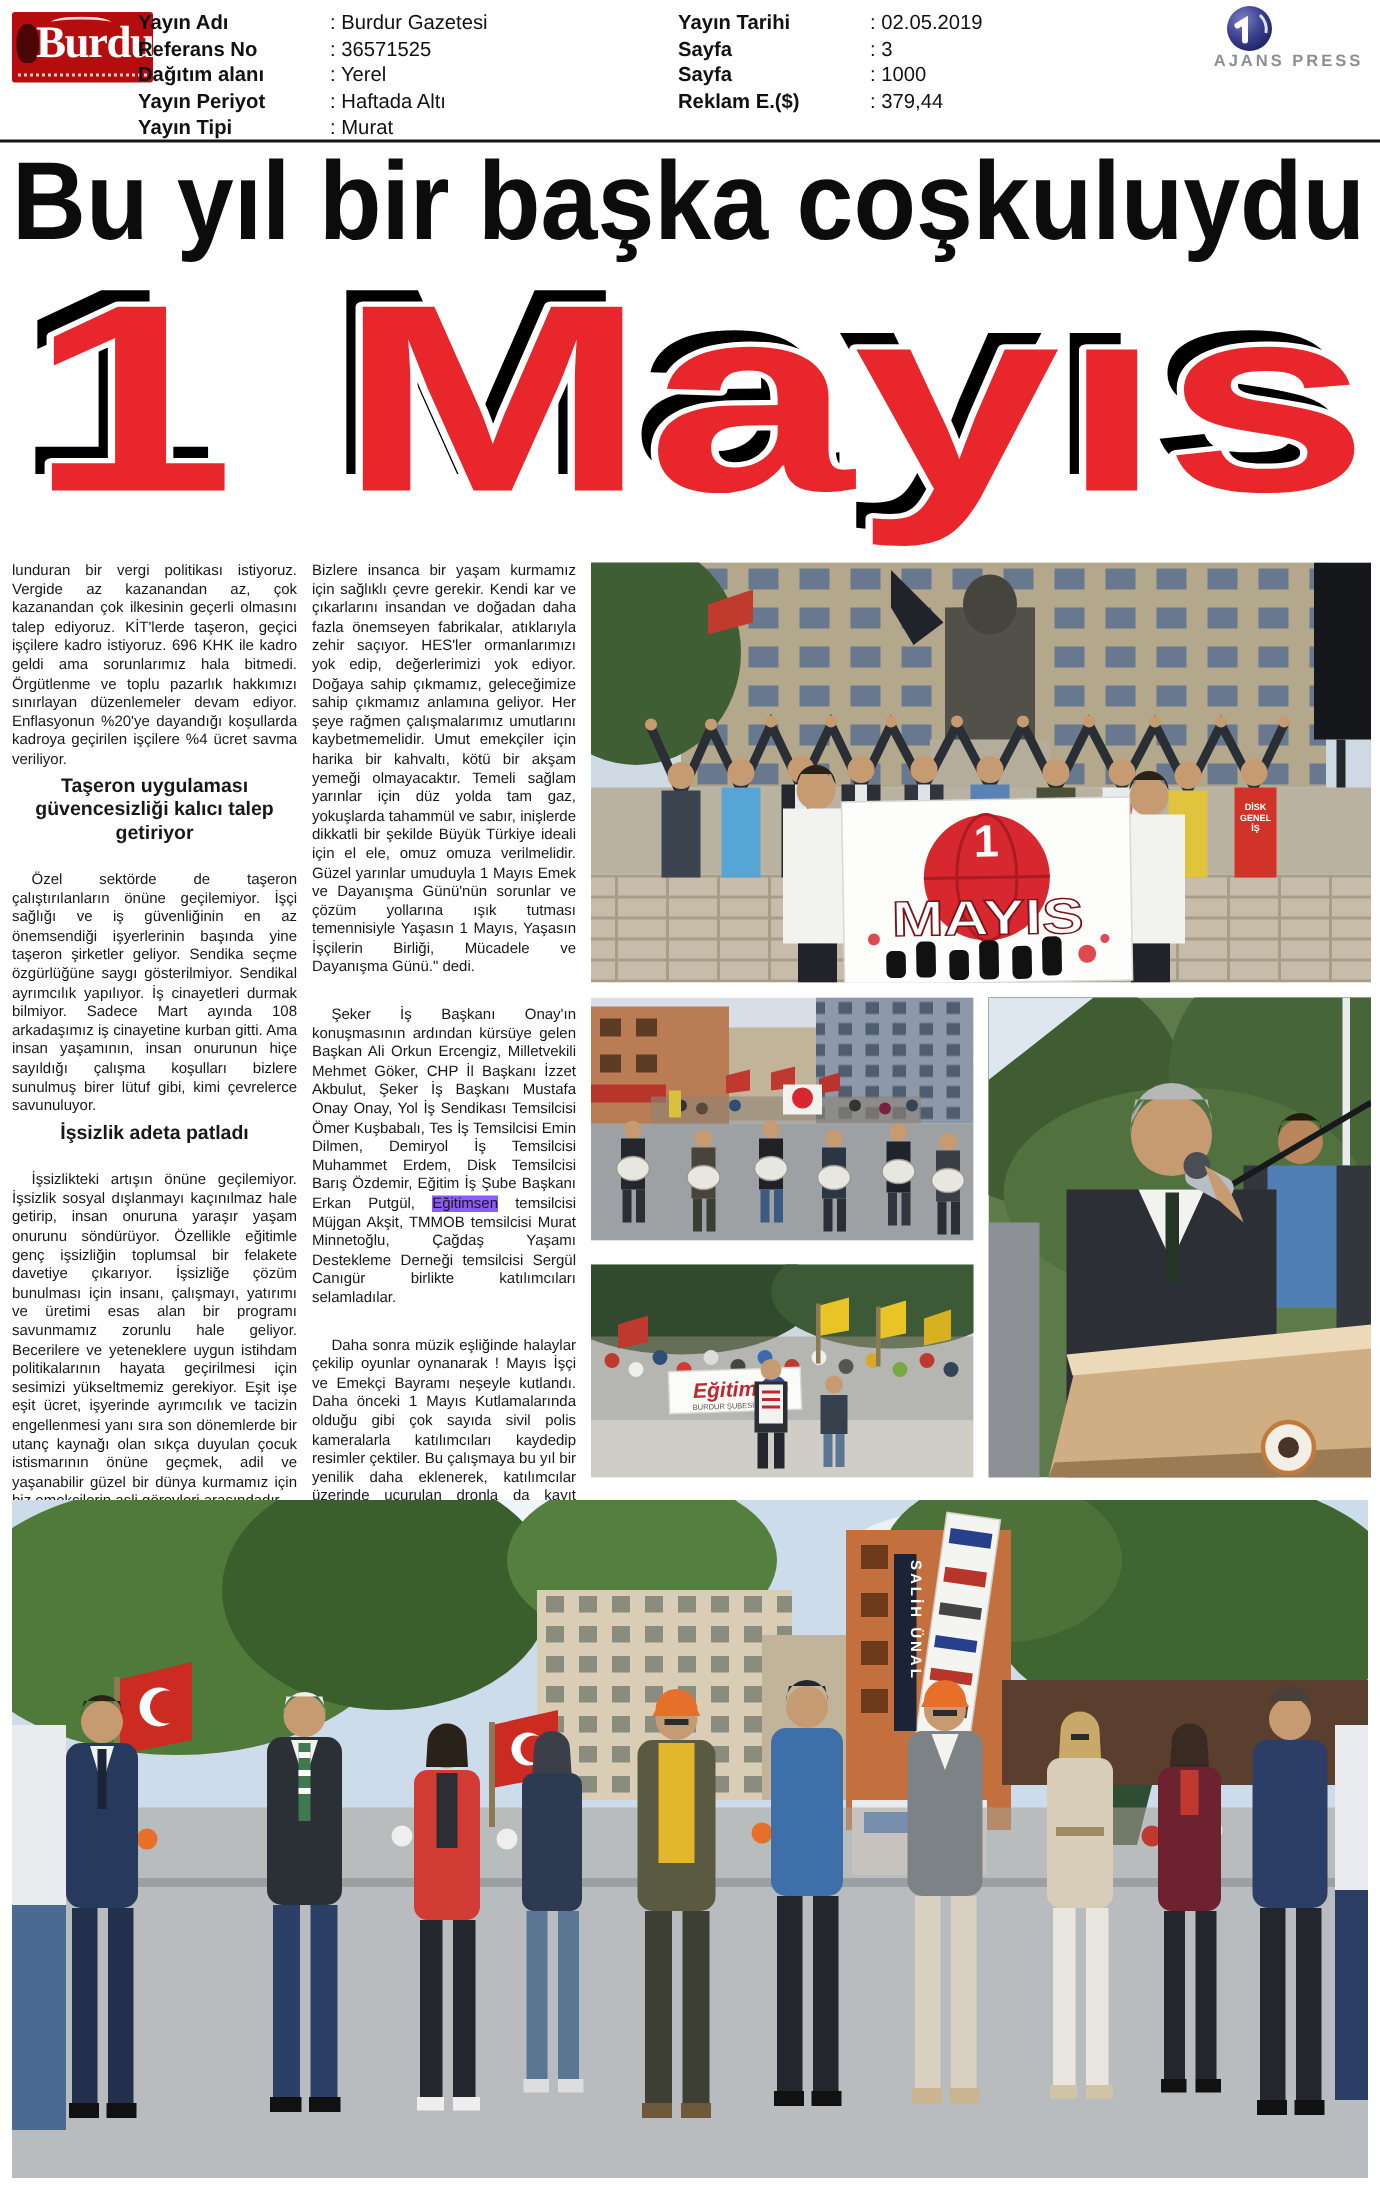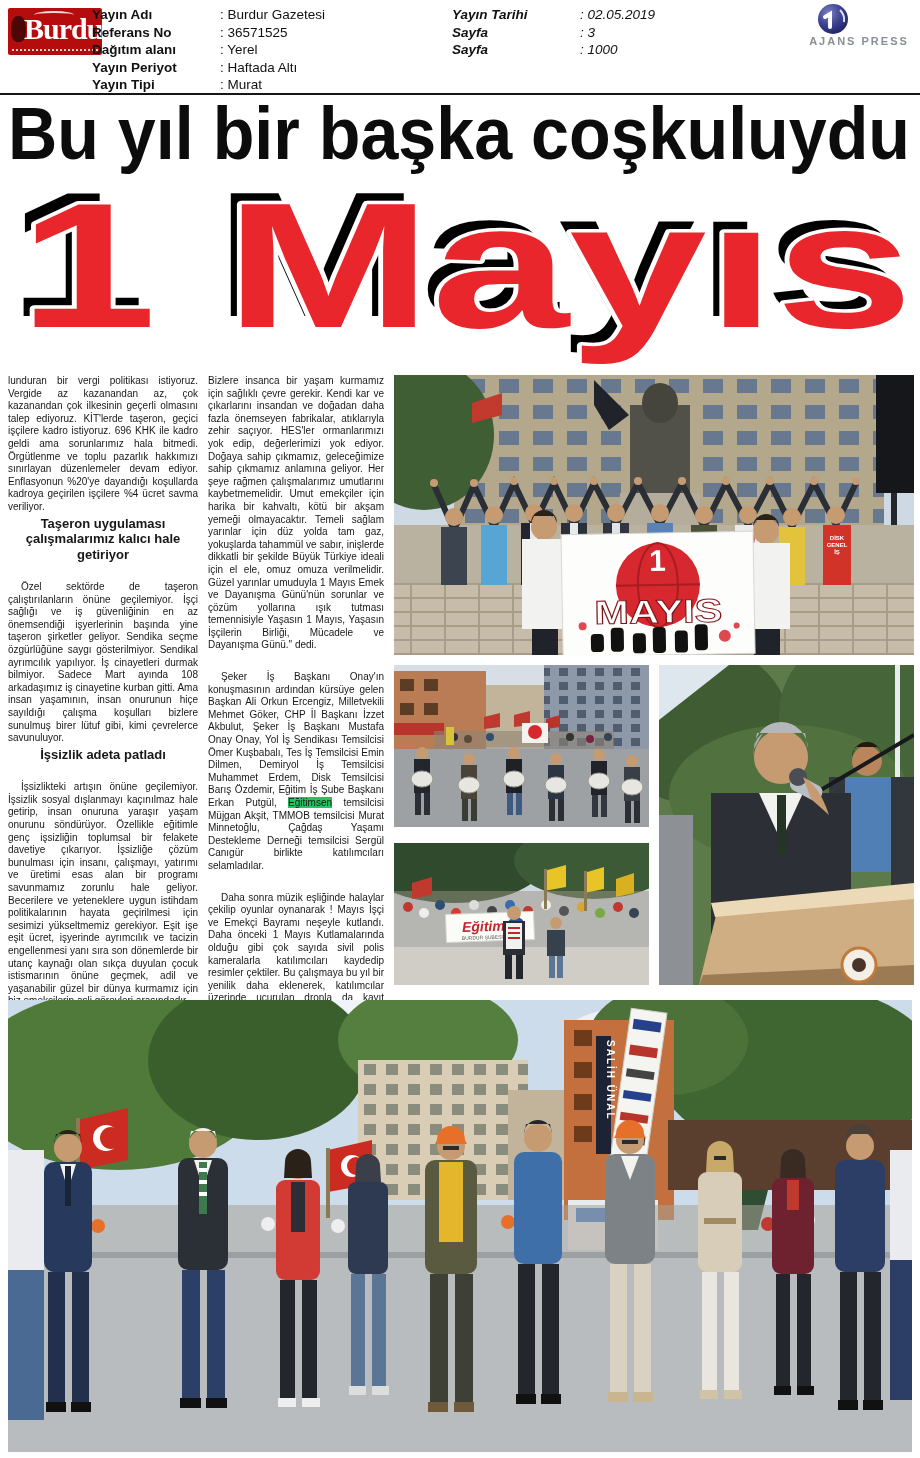--- a/index.html
+++ b/index.html
@@ -12,42 +12,42 @@
   .logo .word{position:absolute;left:16px;top:4px;font-family:"Liberation Serif",serif;
         font-weight:bold;font-size:30px;color:#fff;letter-spacing:-1px;}
   .logo .portrait{position:absolute;left:3px;top:8px;width:15px;height:26px;background:#4d0606;
         border-radius:45% 45% 40% 40%;}
   .logo .squiggle{position:absolute;left:26px;top:3px;width:40px;height:6px;
         border-top:2px solid rgba(255,255,255,.85);border-radius:50%;}
   .logo .tagline{position:absolute;left:4px;bottom:4px;right:4px;height:0;
         border-top:2px dotted rgba(255,255,255,.8);}
   .meta{position:absolute;top:6px;font-size:13.5px;line-height:17.5px;}
   .meta.left{left:92px;width:330px;}
-  .meta.right{left:452px;width:330px;font-style:italic;}
+  .meta.right{left:452px;width:330px;}
   .meta-row{display:flex;}
   .meta-row .lbl{font-weight:bold;width:128px;flex:0 0 auto;}
   .meta-row .val{flex:1;}
   .ajans{position:absolute;left:800px;top:2px;width:118px;height:52px;}
   .ajans .brand{position:absolute;left:0;right:0;top:33px;text-align:center;
         font-size:11px;font-weight:bold;color:#8a8f96;letter-spacing:2px;}
   .rule{position:absolute;left:0;top:93px;width:920px;height:2px;background:#161616;}
 
   
   .kicker{position:absolute;left:4px;top:97px;}
   .maytitle{position:absolute;left:0;top:168px;}
 
   
   .columns{position:absolute;left:8px;top:375px;width:904px;height:614px;display:flex;gap:10px;}
   .tcol{font-size:10px;line-height:12.6px;text-align:justify;color:#171717;}
   .tcol.c1{width:190px;flex:0 0 auto;}
   .tcol.c2{width:176px;flex:0 0 auto;}
   .tcol p{margin:0;}
   .tcol p.ind{text-indent:13px;margin-top:19px;}
   .subhead{font-size:13px;font-weight:bold;text-align:center;line-height:15.5px;margin:2px 0;}
-  .hl{background:#22c55e;}
+  .hl{background:#8b5cf6;}
 
   
   .photogrid{width:520px;flex:0 0 auto;display:flex;flex-direction:column;gap:10px;}
   .prow{display:flex;gap:10px;}
   .pstack{display:flex;flex-direction:column;gap:16px;width:255px;}
   figure{margin:0;line-height:0;}
   .bottomphoto{position:absolute;left:8px;top:1000px;width:904px;height:452px;}
   svg text{font-family:"Liberation Sans",sans-serif;}
 </style>
 </head>
@@ -90,20 +90,24 @@
         <span class="lbl">Yayın Tarihi</span>
         <span class="val">: 02.05.2019</span>
       </div>
     <div class="meta-row">
         <span class="lbl">Sayfa</span>
         <span class="val">: 3</span>
       </div>
     <div class="meta-row">
         <span class="lbl">Sayfa</span>
         <span class="val">: 1000</span>
+      </div>
+    <div class="meta-row">
+        <span class="lbl">Reklam E.($)</span>
+        <span class="val">: 379,44</span>
       </div>
   </div>
 
   <div class="ajans">
     <svg width="118" height="52" viewBox="0 0 118 52">
       <defs>
         <radialGradient id="ajg" cx="35%" cy="30%" r="80%">
           <stop offset="0" stop-color="#7b80c2"></stop>
             <stop offset="55%" stop-color="#3a3f8f"></stop>
             <stop offset="100%" stop-color="#1c1f5c"></stop>
@@ -124,21 +128,21 @@
 
   <svg class="maytitle" width="920" height="204" viewBox="0 0 920 204">
     <text x="8" y="148" font-size="178" font-weight="bold" fill="#000" textLength="894" lengthAdjust="spacingAndGlyphs">1 Mayıs</text>
     <text x="19" y="159" font-size="178" font-weight="bold" fill="#e8262b" stroke="#fff" stroke-width="7" paint-order="stroke" stroke-linejoin="round" textLength="894" lengthAdjust="spacingAndGlyphs">1 Mayıs</text>
   </svg>
 
   <div class="columns">
 
     <div class="tcol c1">
       <p>lunduran bir vergi politikası istiyoruz. Vergide az kazanandan az, çok kazanandan çok ilkesinin geçerli olmasını talep ediyoruz. KİT'lerde taşeron, geçici işçilere kadro istiyoruz. 696 KHK ile kadro geldi ama sorunlarımız hala bitmedi. Örgütlenme ve toplu pazarlık hakkımızı sınırlayan düzenlemeler devam ediyor. Enflasyonun %20'ye dayandığı koşullarda kadroya geçirilen işçilere %4 ücret savma veriliyor.</p>
-      <div class="subhead">Taşeron uygulaması çalışmalarımız kalıcı hale getiriyor</div>
+      <div class="subhead">Taşeron uygulaması güvencesizliği kalıcı talep getiriyor</div>
       <p class="ind">Özel sektörde de taşeron çalıştırılanların önüne geçilemiyor. İşçi sağlığı ve iş güvenliğinin en az önemsendiği işyerlerinin başında yine taşeron şirketler geliyor. Sendika seçme özgürlüğüne saygı gösterilmiyor. Sendikal ayrımcılık yapılıyor. İş cinayetleri durmak bilmiyor. Sadece Mart ayında 108 arkadaşımız iş cinayetine kurban gitti. Ama insan yaşamının, insan onurunun hiçe sayıldığı çalışma koşulları bizlere sunulmuş birer lütuf gibi, kimi çevrelerce savunuluyor.</p>
       <div class="subhead">İşsizlik adeta patladı</div>
       <p class="ind">İşsizlikteki artışın önüne geçilemiyor. İşsizlik sosyal dışlanmayı kaçınılmaz hale getirip, insan onuruna yaraşır yaşam onurunu söndürüyor. Özellikle eğitimle genç işsizliğin toplumsal bir felakete davetiye çıkarıyor. İşsizliğe çözüm bunulması için insanı, çalışmayı, yatırımı ve üretimi esas alan bir programı savunmamız zorunlu hale geliyor. Becerilere ve yeteneklere uygun istihdam politikalarının hayata geçirilmesi için sesimizi yükseltmemiz gerekiyor. Eşit işe eşit ücret, işyerinde ayrımcılık ve tacizin engellenmesi yanı sıra son dönemlerde bir utanç kaynağı olan sıkça duyulan çocuk istismarının önüne geçmek, adil ve yaşanabilir güzel bir dünya kurmamız için biz emekçilerin asli görevleri arasındadır.</p>
     </div>
 
     <div class="tcol c2">
       <p>Bizlere insanca bir yaşam kurmamız için sağlıklı çevre gerekir. Kendi kar ve çıkarlarını insandan ve doğadan daha fazla önemseyen fabrikalar, atıklarıyla zehir saçıyor. HES'ler ormanlarımızı yok edip, değerlerimizi yok ediyor. Doğaya sahip çıkmamız, geleceğimize sahip çıkmamız anlamına geliyor. Her şeye rağmen çalışmalarımız umutlarını kaybetmemelidir. Umut emekçiler için harika bir kahvaltı, kötü bir akşam yemeği olmayacaktır. Temeli sağlam yarınlar için düz yolda tam gaz, yokuşlarda tahammül ve sabır, inişlerde dikkatli bir şekilde Büyük Türkiye ideali için el ele, omuz omuza verilmelidir. Güzel yarınlar umuduyla 1 Mayıs Emek ve Dayanışma Günü'nün sorunlar ve çözüm yollarına ışık tutması temennisiyle Yaşasın 1 Mayıs, Yaşasın İşçilerin Birliği, Mücadele ve Dayanışma Günü." dedi.</p>
       <p class="ind"><span>Şeker İş Başkanı Onay'ın konuşmasının ardından kürsüye gelen Başkan Ali Orkun Ercengiz, Milletvekili Mehmet Göker, CHP İl Başkanı İzzet Akbulut, Şeker İş Başkanı Mustafa Onay Onay, Yol İş Sendikası Temsilcisi Ömer Kuşbabalı, Tes İş Temsilcisi Emin Dilmen, Demiryol İş Temsilcisi Muhammet Erdem, Disk Temsilcisi Barış Özdemir, Eğitim İş Şube Başkanı Erkan Putgül, </span><span class="hl">Eğitimsen</span><span> temsilcisi Müjgan Akşit, TMMOB temsilcisi Murat Minnetoğlu, Çağdaş Yaşamı Destekleme Derneği temsilcisi Sergül Canıgür birlikte katılımcıları selamladılar.</span></p>
       <p class="ind">Daha sonra müzik eşliğinde halaylar çekilip oyunlar oynanarak ! Mayıs İşçi ve Emekçi Bayramı neşeyle kutlandı. Daha önceki 1 Mayıs Kutlamalarında olduğu gibi çok sayıda sivil polis kameralarla katılımcıları kaydedip resimler çektiler. Bu çalışmaya bu yıl bir yenilik daha eklenerek, katılımcılar üzerinde uçurulan dronla da kayıt yapıldı.</p>
     </div>

